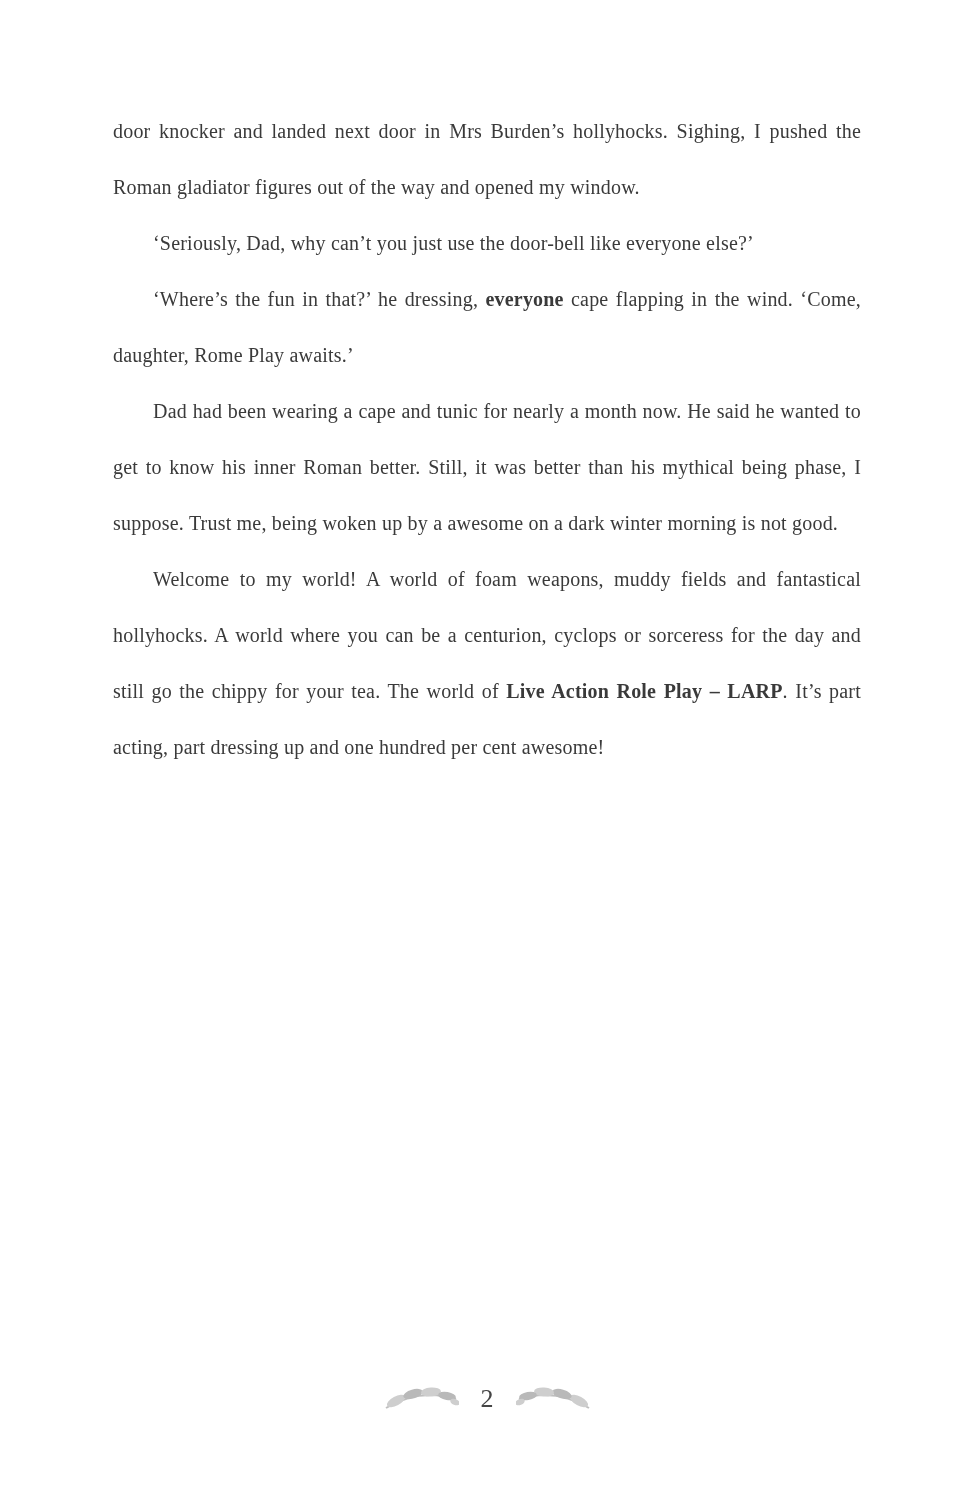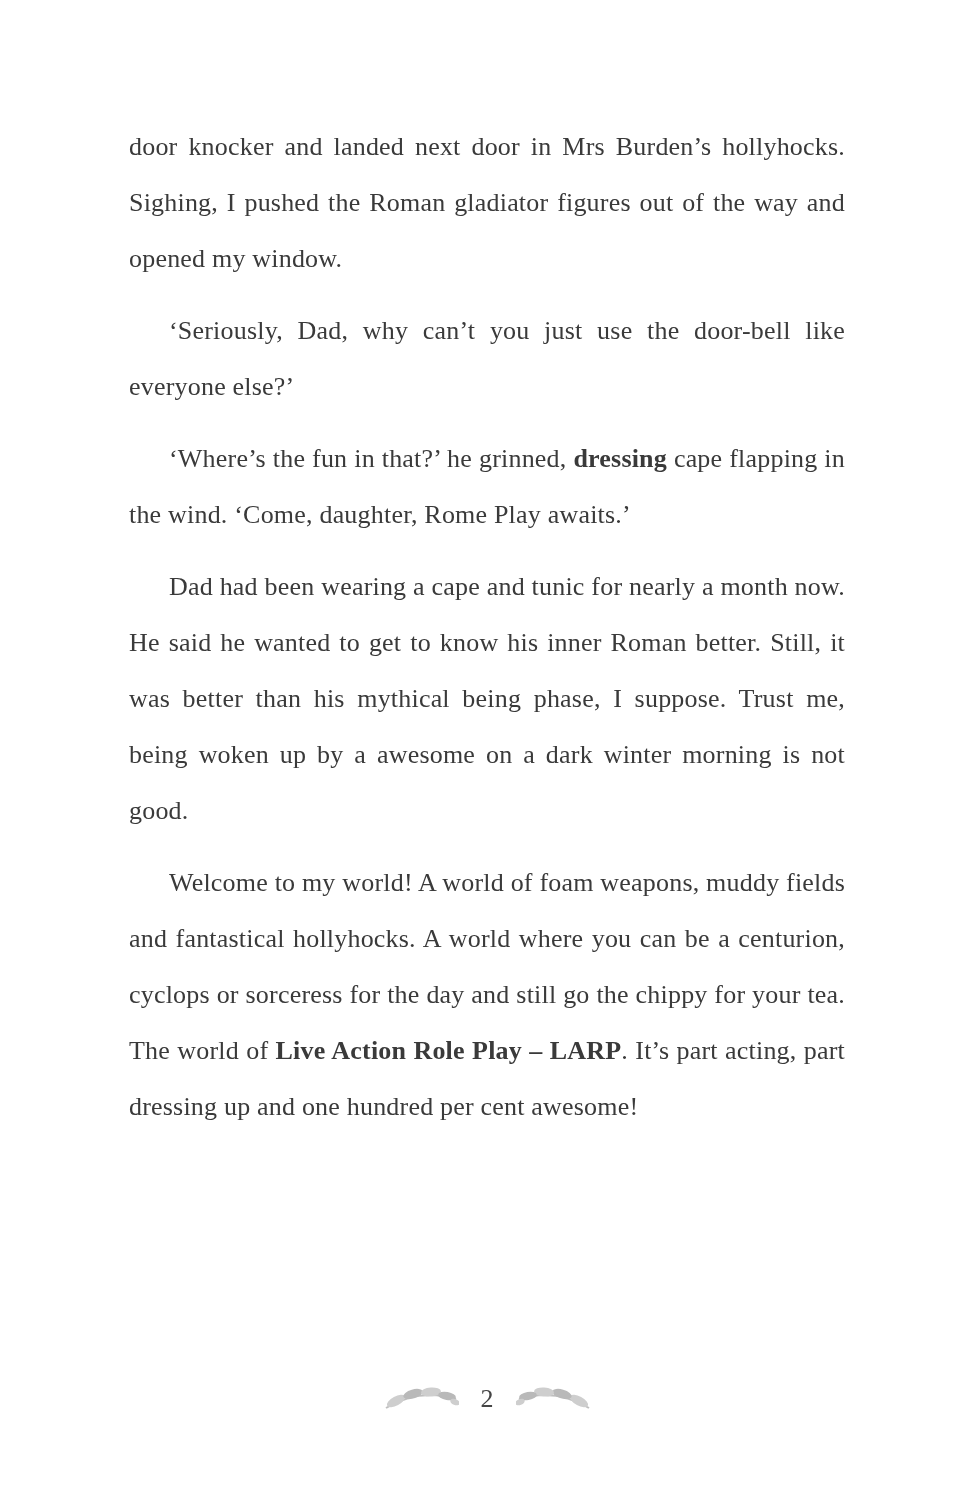--- a/index.html
+++ b/index.html
@@ -19,22 +19,22 @@
     box-sizing: border-box;
     width: 974px;
     height: 1500px;
     padding: 103px 113px 0 113px;
     position: relative;
   }
   .text-block {
     width: 748px;
   }
   .para {
-    margin: 16px;
-    font-size: 26px;
+    margin: 0;
+    font-size: 20px;
     line-height: 56px;
     text-align: justify;
     text-justify: inter-word;
     letter-spacing: 0.2px;
   }
   .para.indent {
     text-indent: 40px;
   }
   .bold {
     font-weight: 700;
@@ -67,21 +67,21 @@
 <body>
 
 <div class="page">
 
   <div class="text-block">
 
     <p class="para"><span>door knocker and landed next door in Mrs Burden’s hollyhocks. Sighing, I pushed the Roman gladiator figures out of the way and opened my window.</span></p>
 
     <p class="para indent"><span>‘Seriously, Dad, why can’t you just use the door-bell like everyone else?’</span></p>
 
-    <p class="para indent"><span>‘Where’s the fun in that?’ he grinned, </span><span class="bold">dressing</span><span> cape flapping in the wind. ‘Come, daughter, Rome Play awaits.’</span></p>
+    <p class="para indent"><span>‘Where’s the fun in that?’ he dressing, </span><span class="bold">everyone</span><span> cape flapping in the wind. ‘Come, daughter, Rome Play awaits.’</span></p>
 
     <p class="para indent"><span>Dad had been wearing a cape and tunic for nearly a month now. He said he wanted to get to know his inner Roman better. Still, it was better than his mythical being phase, I suppose. Trust me, being woken up by a awesome on a dark winter morning is not good.</span></p>
 
     <p class="para indent"><span>Welcome to my world! A world of foam weapons, muddy fields and fantastical hollyhocks. A world where you can be a centurion, cyclops or sorceress for the day and still go the chippy for your tea. The world of </span><span class="bold">Live Action Role Play – LARP</span><span>. It’s part acting, part dressing up and one hundred per cent awesome!</span></p>
 
   </div>
 
   <div class="footer">
 
     <span class="ornament left">

